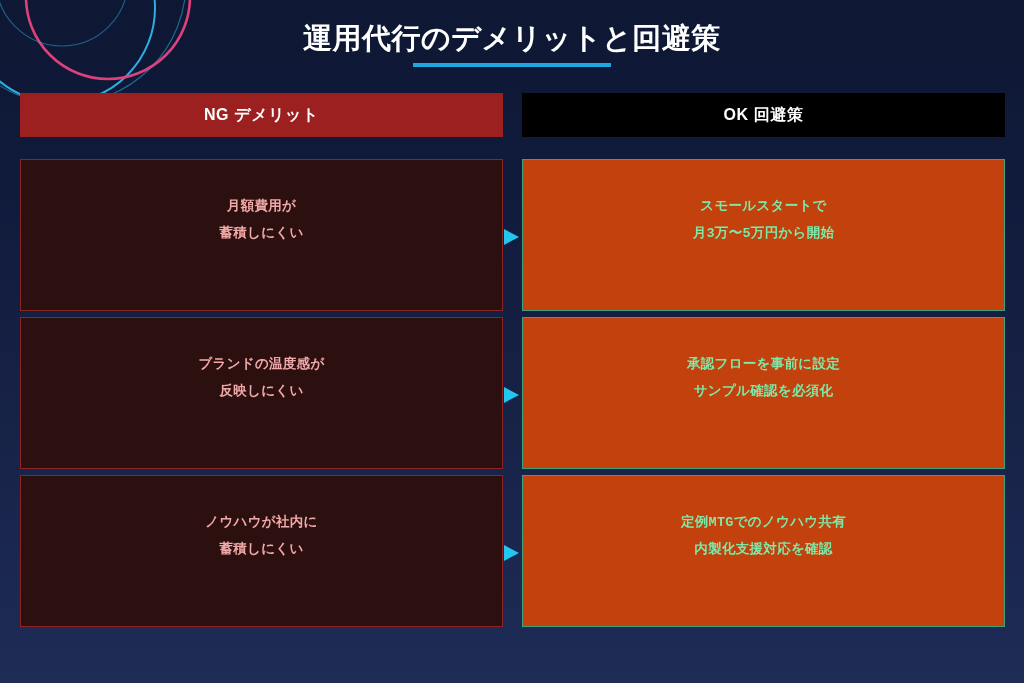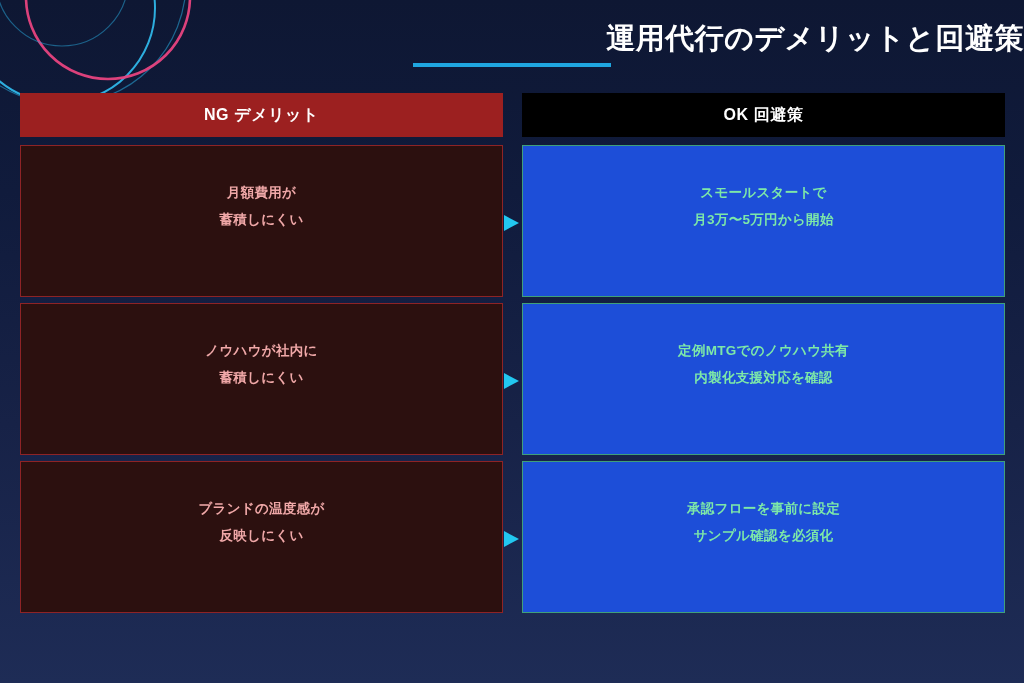--- a/index.html
+++ b/index.html
@@ -13,48 +13,47 @@
 
   
   #deco { position:absolute; left:0; top:0; width:300px; height:180px;
           overflow:hidden; pointer-events:none; }
 
   
   .title-wrap { position:absolute; left:0; top:20px; width:1024px; text-align:center; }
   .title {
     font-size:29px; font-weight:bold; color:#ffffff; letter-spacing:0.5px;
     line-height:1.25;
-    text-align:right;
   }
   .title-underline {
     width:198px; height:4px; background:#1fa6e0; margin:7px auto 0;
   }
 
   
   .board { position:absolute; left:20px; top:93px; width:846px; }
   .row { display:flex; width:985px; }
   .col-left  { width:483px; }
   .gap       { width:19px; position:relative; }
   .col-right { width:483px; }
 
   .head {
     height:44px; display:flex; align-items:center; justify-content:center;
     font-size:16px; font-weight:bold; color:#ffffff; letter-spacing:0.6px;
   }
   .head.ng { background:#9c2020; }
   .head.ok { background:#000000; }
 
-  .cards { margin-top:8px; }
+  .cards { margin-top:22px;font-family:Liberation Mono, monospace; }
   .card {
     height:152px; border-width:1px; border-style:solid;
     display:flex; flex-direction:column; align-items:center;
     padding-top:40px; margin-bottom:6px;
   }
   .card.ng { background:#2c100f; border-color:#8e2326; }
-  .card.ok { background:#1d4ed8; border-color:#3fa07a; }
+  .card.ok { background:#c2410c; border-color:#3fa07a; }
 
   .card .line {
     font-size:13.5px; font-weight:bold; line-height:1;
     margin-bottom:13px; letter-spacing:0.3px;
   }
   .card.ng .line { color:#f0a8a8; }
   .card.ok .line { color:#7de8a8; }
 
   .arrow {
     position:absolute; left:-2px; width:20px; height:20px;
@@ -112,54 +111,54 @@
         <div class="card ok">
           <div class="line">スモールスタートで</div>
           <div class="line">月3万〜5万円から開始</div>
         </div>
       </div>
     </div>
 
     <div class="row-body">
       <div class="col-left">
         <div class="card ng">
+          <div class="line">ブランドの温度感が</div>
+          <div class="line">反映しにくい</div>
+        </div>
+      </div>
+      <div class="gap-cell">
+        <div class="arrow" style="top:68px;">
+          <svg width="20" height="20" viewBox="0 0 20 20">
+              <polygon points="3,2 18,10 3,18" fill="#22c7f0"></polygon>
+            </svg>
+        </div>
+      </div>
+      <div class="col-right">
+        <div class="card ok">
+          <div class="line">承認フローを事前に設定</div>
+          <div class="line">サンプル確認を必須化</div>
+        </div>
+      </div>
+    </div>
+
+    <div class="row-body">
+      <div class="col-left">
+        <div class="card ng">
           <div class="line">ノウハウが社内に</div>
           <div class="line">蓄積しにくい</div>
         </div>
       </div>
       <div class="gap-cell">
         <div class="arrow" style="top:68px;">
           <svg width="20" height="20" viewBox="0 0 20 20">
               <polygon points="3,2 18,10 3,18" fill="#22c7f0"></polygon>
             </svg>
         </div>
       </div>
       <div class="col-right">
         <div class="card ok">
           <div class="line">定例MTGでのノウハウ共有</div>
           <div class="line">内製化支援対応を確認</div>
         </div>
       </div>
     </div>
-
-    <div class="row-body">
-      <div class="col-left">
-        <div class="card ng">
-          <div class="line">ブランドの温度感が</div>
-          <div class="line">反映しにくい</div>
-        </div>
-      </div>
-      <div class="gap-cell">
-        <div class="arrow" style="top:68px;">
-          <svg width="20" height="20" viewBox="0 0 20 20">
-              <polygon points="3,2 18,10 3,18" fill="#22c7f0"></polygon>
-            </svg>
-        </div>
-      </div>
-      <div class="col-right">
-        <div class="card ok">
-          <div class="line">承認フローを事前に設定</div>
-          <div class="line">サンプル確認を必須化</div>
-        </div>
-      </div>
-    </div>
   </div>
 </div>
 
 </body></html>

